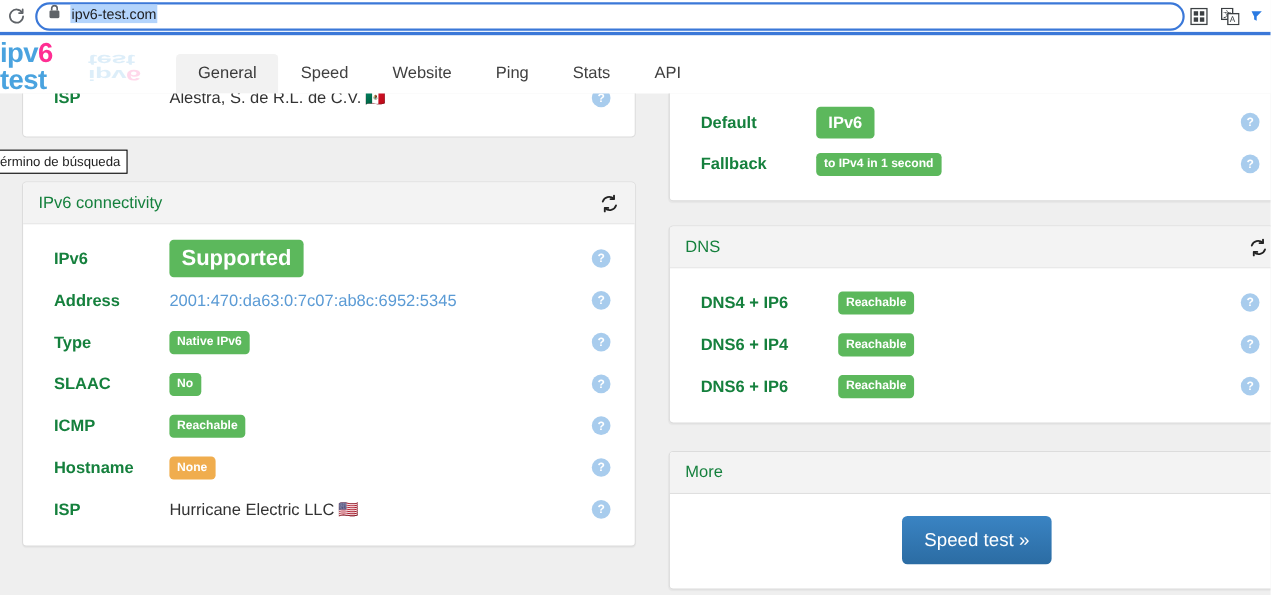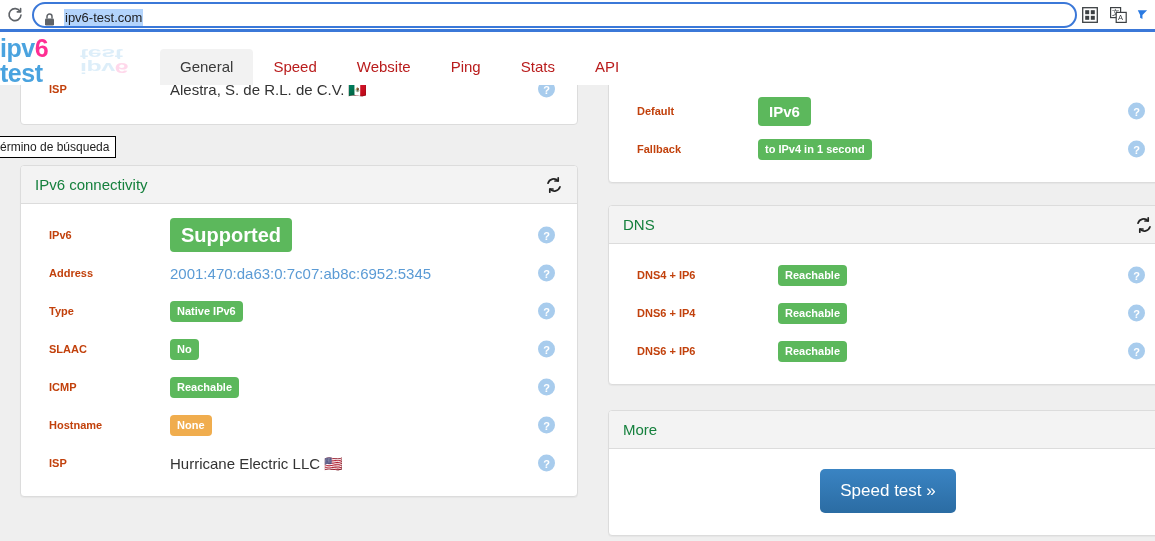--- a/index.html
+++ b/index.html
@@ -21,21 +21,21 @@
   .reload-btn {
     width: 26px; height: 26px; margin-left: 2px;
     display: flex; align-items: center; justify-content: center;
     color: #5f6368; cursor: pointer;
   }
   .omnibox {
     flex: 1; height: 26px; margin: 0 4px;
     border: 2px solid #3b78d8;
     border-radius: 13px;
     background: #ffffff;
-    display: flex; align-items: flex-end;
+    display: flex; align-items: flex-start;
     padding: 0 10px;
   }
   .lock-icon { margin-right: 9px; display: flex; align-items: center; }
   .url-text {
     font-size: 13px; color: #202124;
     background: #b3d4fc;
     padding: 1px 1px;
     white-space: nowrap;
   }
   .omni-actions { display: flex; align-items: center; gap: 10px; padding-right: 4px; }
@@ -67,21 +67,21 @@
     font-size: 25px; font-weight: bold; letter-spacing: -0.5px;
     color: #4aa3df; line-height: 1;
     transform: scaleY(-0.55); opacity: 0.18;
     margin-top: -1px;
   }
   .logo-reflect .six { color: #ff2e93; }
 
   .nav-tabs { display: flex; align-items: flex-end; height: 50px; }
   .nav-tab {
     padding: 9px 19px 10px 19px;
-    font-size: 15px; color: #b91c1c;
+    font-size: 15px; color: #404040;
     cursor: pointer; line-height: 1;
     border: 1px solid transparent;
   }
   .nav-tab.active {
     background: #f2f2f2;
     color: #3a3a3a;
     border-radius: 4px 4px 0 0;
   }
 
   
@@ -117,24 +117,24 @@
   .panel-body { padding: 12px 0 14px 0; }
 
   
   .row {
     display: flex; align-items: center;
     height: 38px; position: relative;
     padding-left: 28px;
   }
   .row-label {
     width: 105px; flex: none;
-    font-size: 11px; font-weight: bold; color: #c2410c;
+    font-size: 15px; font-weight: bold; color: #15803d;
   }
   .row-label.wide { width: 125px; }
-  .row-val { font-size: 15px; color: #333; display: flex; align-items: center; margin-left: 16px; }
+  .row-val { font-size: 15px; color: #333; display: flex; align-items: center; }
   .row-val a { color: #5b9bd5; text-decoration: none; }
   .help {
     position: absolute; right: 22px; top: 50%; transform: translateY(-50%);
     width: 17px; height: 17px; border-radius: 50%;
     background: #a8cced;
     color: #ffffff; font-size: 11px; font-weight: bold;
     display: flex; align-items: center; justify-content: center;
     cursor: pointer;
   }
 

